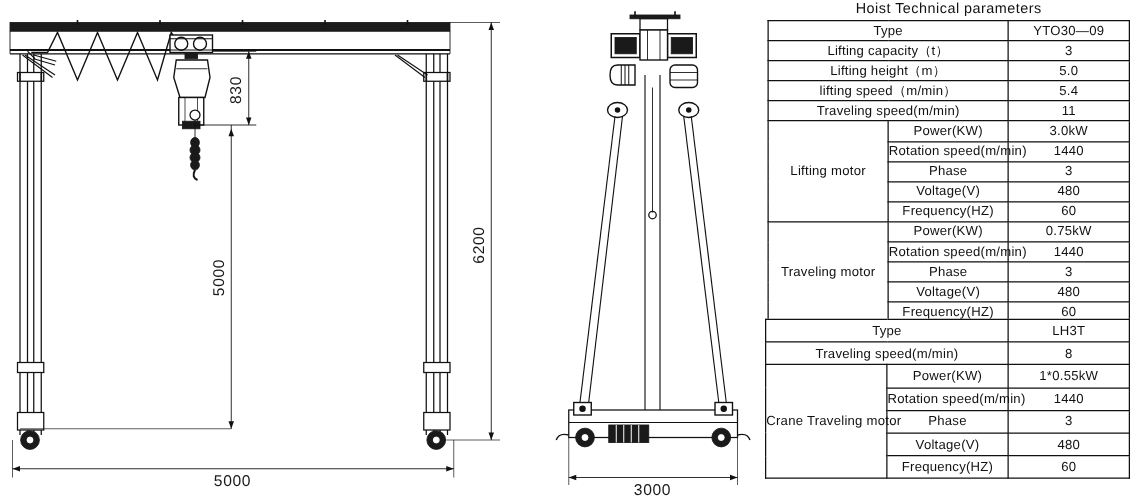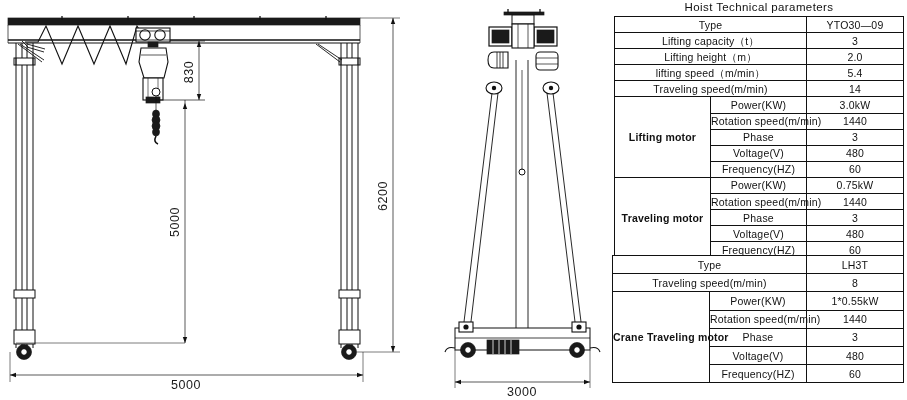--- a/index.html
+++ b/index.html
@@ -47,21 +47,21 @@
     height:15px;
     line-height:14px;
     letter-spacing:.2px;
     white-space:nowrap;
     color:#111;
   }
   #tbl1 td{height:15.1px;}
   #tbl2 td{height:17.2px;}
   td.motorcell{font-size:9.5px;line-height:11px;white-space:normal;}
   td.valcell{width:96px;}
-  td.labelgroup{width:56px;font-weight:bold;}
+  td.labelgroup{width:56px;}
   table.spec{border:1.4px solid #111;}
 </style>
 </head>
 <body>
 
 <div id="root">
 
   <div class="drawing">
     <svg width="612" height="400" viewBox="0 0 612 400">
       <g stroke="#111" fill="none" stroke-width="0.7">
@@ -287,29 +287,29 @@
         <tr>
           <td colspan="2">Type</td>
           <td class="valcell">YTO30—09</td>
         </tr>
         <tr>
           <td colspan="2">Lifting  capacity（t）</td>
           <td class="valcell">3</td>
         </tr>
         <tr>
           <td colspan="2">Lifting  height（m）</td>
-          <td class="valcell">2.0</td>
+          <td class="valcell">5.0</td>
         </tr>
         <tr>
           <td colspan="2">lifting  speed（m/min）</td>
           <td class="valcell">5.4</td>
         </tr>
         <tr>
           <td colspan="2">Traveling  speed(m/min)</td>
-          <td class="valcell">14</td>
+          <td class="valcell">11</td>
         </tr>
 
         <tr>
           <td class="motorcell labelgroup" rowspan="5">Lifting motor</td>
           <td>Power(KW)</td>
           <td class="valcell">3.0kW</td>
         </tr>
         <tr>
           <td>Rotation  speed(m/min)</td>
           <td class="valcell">1440</td>

